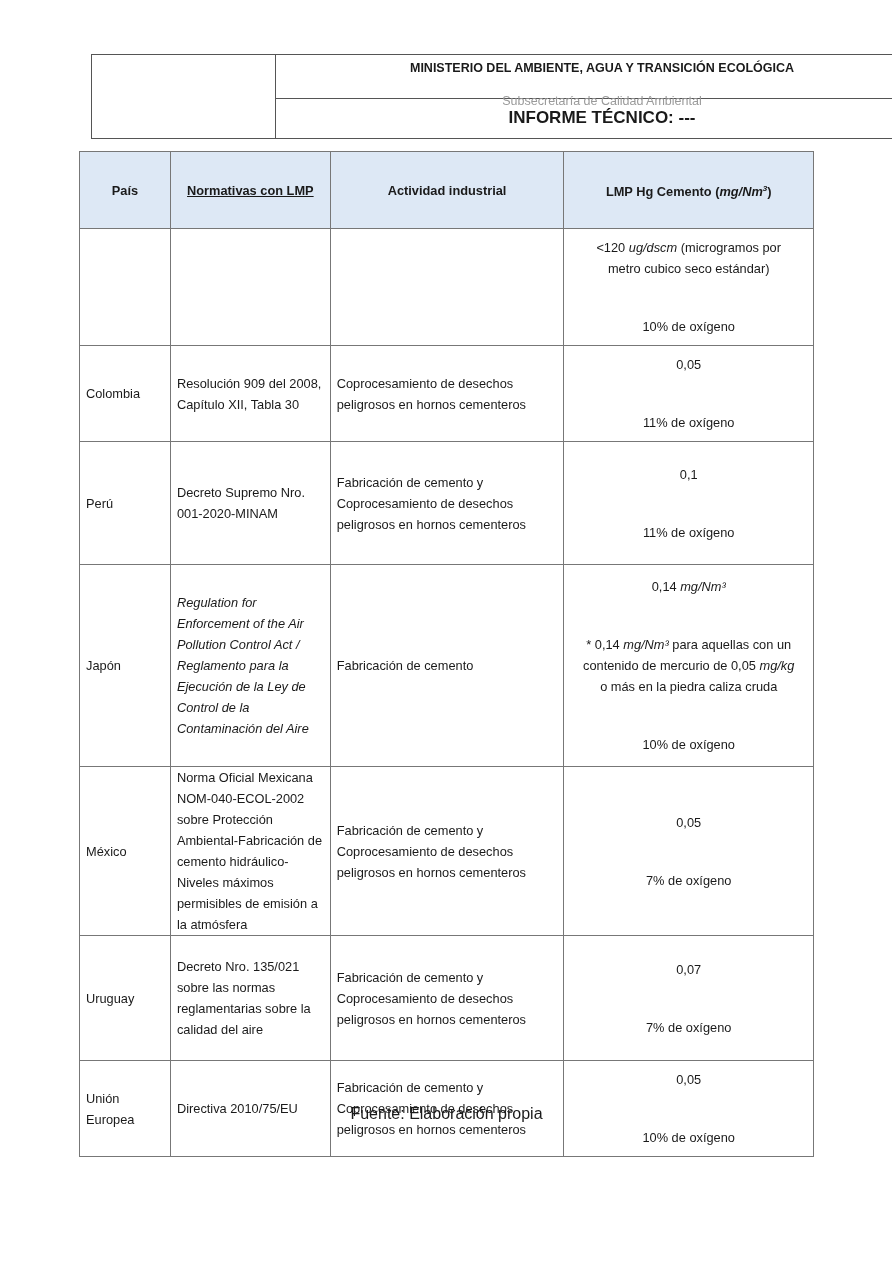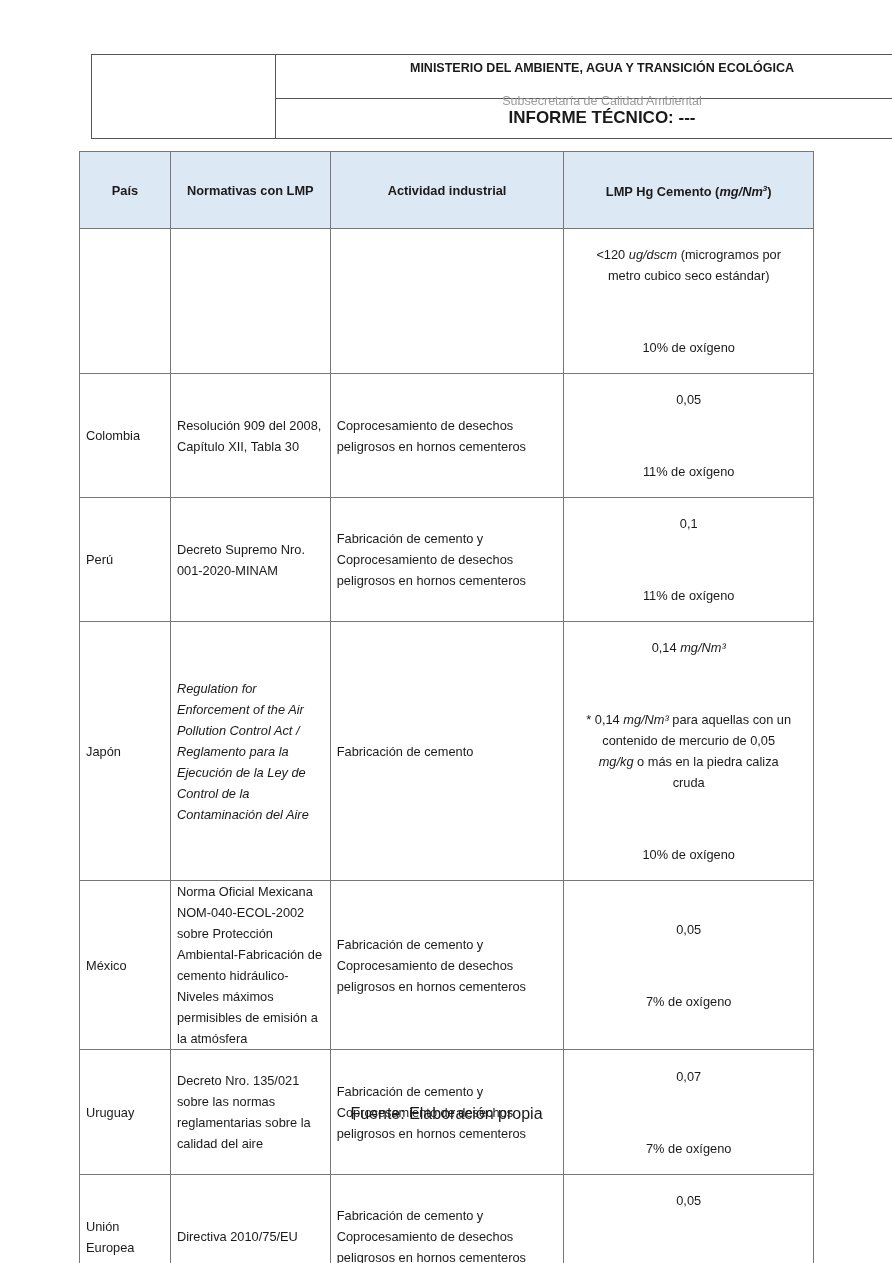--- a/index.html
+++ b/index.html
@@ -8,25 +8,25 @@
   .hdr .logo { position:absolute; left:0; top:0; width:183px; height:83px; border-right:1px solid #555; }
   .hdr .r1 { position:absolute; left:183px; top:0; right:0; height:43px; border-bottom:1px solid #555; text-align:center; }
   .hdr .r2 { position:absolute; left:183px; top:43px; right:0; bottom:0; text-align:center; }
   .t1 { font-weight:bold; font-size:12.5px; margin-top:6px; }
   .t2 { font-size:12.5px; color:#9a9a9a; margin-top:19px; }
   .t3 { font-weight:bold; font-size:17px; line-height:40px; }
 
   table.main { position:absolute; left:79px; top:151px; width:735px; border-collapse:collapse; font-size:12.8px; }
   table.main td, table.main th { border:1px solid #777; padding:0 6px; vertical-align:middle; line-height:21px; }
   table.main th { background:#dde8f5; font-weight:bold; height:76px; text-align:center; font-size:12.8px;margin-left:12px; }
-  .c1 { width:78px; } .c2 { width:147px; } .c3 { width:221px; } .c4 { width:237px; }
+  .c1 { width:78px; } .c2 { width:147px;text-decoration:underline; } .c3 { width:221px; } .c4 { width:237px; }
   td.lmp { text-align:center; }
   .it { font-style:italic; }
   .caption { position:absolute; top:1104px; left:79px; width:735px; text-align:center; font-size:16px; line-height:20px; }
-  p { margin:15px; }
+  p { margin:8px; }
   .gap { height:21px; }
 </style>
 </head>
 <body>
 
 <div class="hdr">
   <div class="logo"></div>
   <div class="r1">
     <div class="t1">MINISTERIO DEL AMBIENTE, AGUA Y TRANSICIÓN ECOLÓGICA</div>
     <div class="t2">Subsecretaría de Calidad Ambiental</div>

